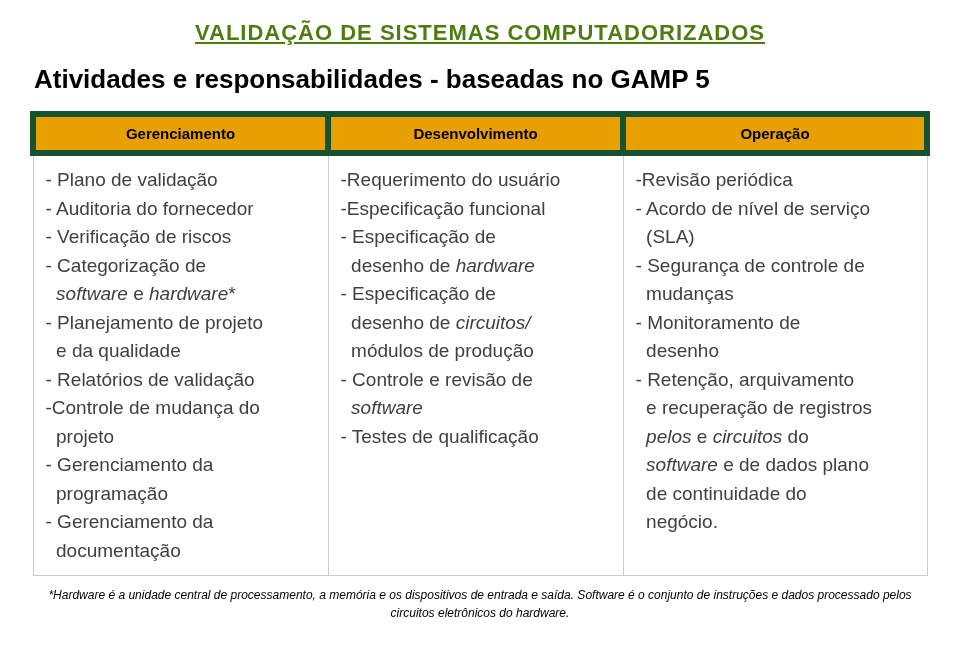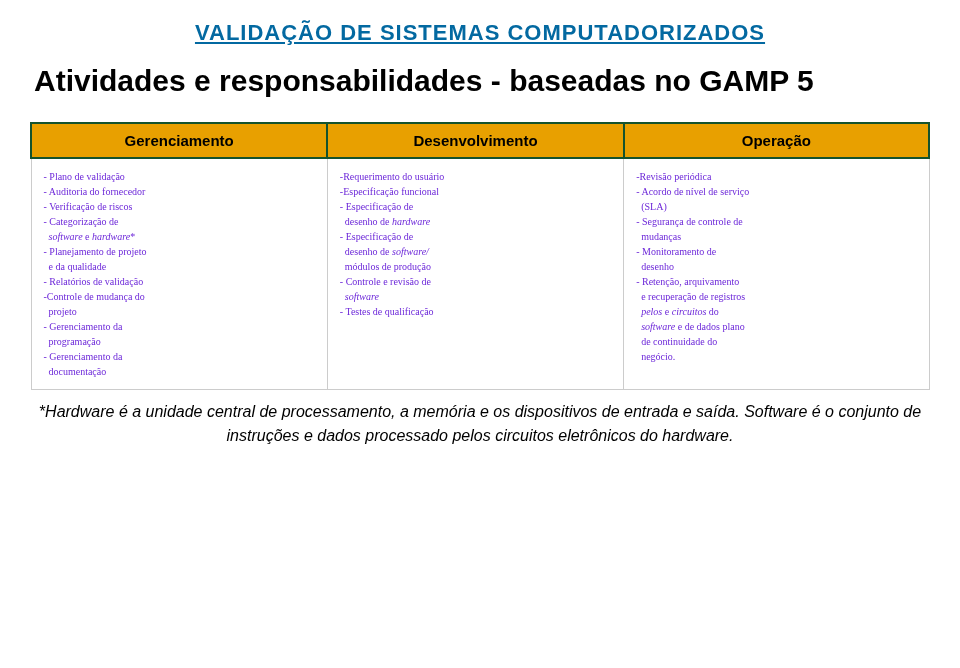--- a/index.html
+++ b/index.html
@@ -15,66 +15,65 @@
       min-height: 668px;
       padding: 20px 30px;
     }
 
     .page-title {
       text-align: center;
       font-size: 22px;
       font-weight: bold;
       text-decoration: underline;
       letter-spacing: 1px;
-      color: #0369a1;
+      color: #4d7c0f;
       margin-bottom: 18px;
       text-transform: uppercase;
     }
 
     .subtitle {
-      font-size: 30px;
+      font-size: 26px;
       font-weight: bold;
       color: #000000;
-      margin-bottom: 24px;
+      margin-bottom: 16px;
       padding-left: 4px;
     }
 
     .main-table {
       width: 100%;
       border-collapse: collapse;
       margin-bottom: 10px;
     }
 
     .main-table th {
       background-color: #E8A000;
       color: #000000;
       font-weight: bold;
       font-size: 15px;
       text-align: center;
       padding: 8px 10px;
-      border: 2px solid #14532d;
+      border: 6px solid #14532d;
     }
 
     .main-table td {
       vertical-align: top;
       padding: 10px 12px;
-      font-size: 10px;
-      color: #6d28d9;
+      font-size: 19px;
+      color: #404040;
       border: 1px solid #cccccc;
       background-color: #ffffff;
       line-height: 1.5;
-      font-family: Liberation Serif, serif;
     }
 
     .italic {
       font-style: italic;
     }
 
     .footnote {
-      font-size: 16px;
+      font-size: 12px;
       color: #000000;
       text-align: center;
       font-style: italic;
       line-height: 1.5;
     }
 
     .col-gerenciamento { width: 33%; }
     .col-desenvolvimento { width: 33%; }
     .col-operacao { width: 34%; }
   </style>
@@ -113,21 +112,21 @@
           &nbsp;&nbsp;documentação
         </div>
       </td>
       <td>
         <div>
           -Requerimento do usuário<br>
           -Especificação funcional<br>
           - Especificação de<br>
           &nbsp;&nbsp;desenho de <em class="italic">hardware</em><br>
           - Especificação de<br>
-          &nbsp;&nbsp;desenho de <em class="italic">software/</em><br>
+          &nbsp;&nbsp;desenho de <em class="italic">circuitos/</em><br>
           &nbsp;&nbsp;módulos de produção<br>
           - Controle e revisão de<br>
           &nbsp;&nbsp;<em class="italic">software</em><br>
           - Testes de qualificação
         </div>
       </td>
       <td>
         <div>
           -Revisão periódica<br>
           - Acordo de nível de serviço<br>

